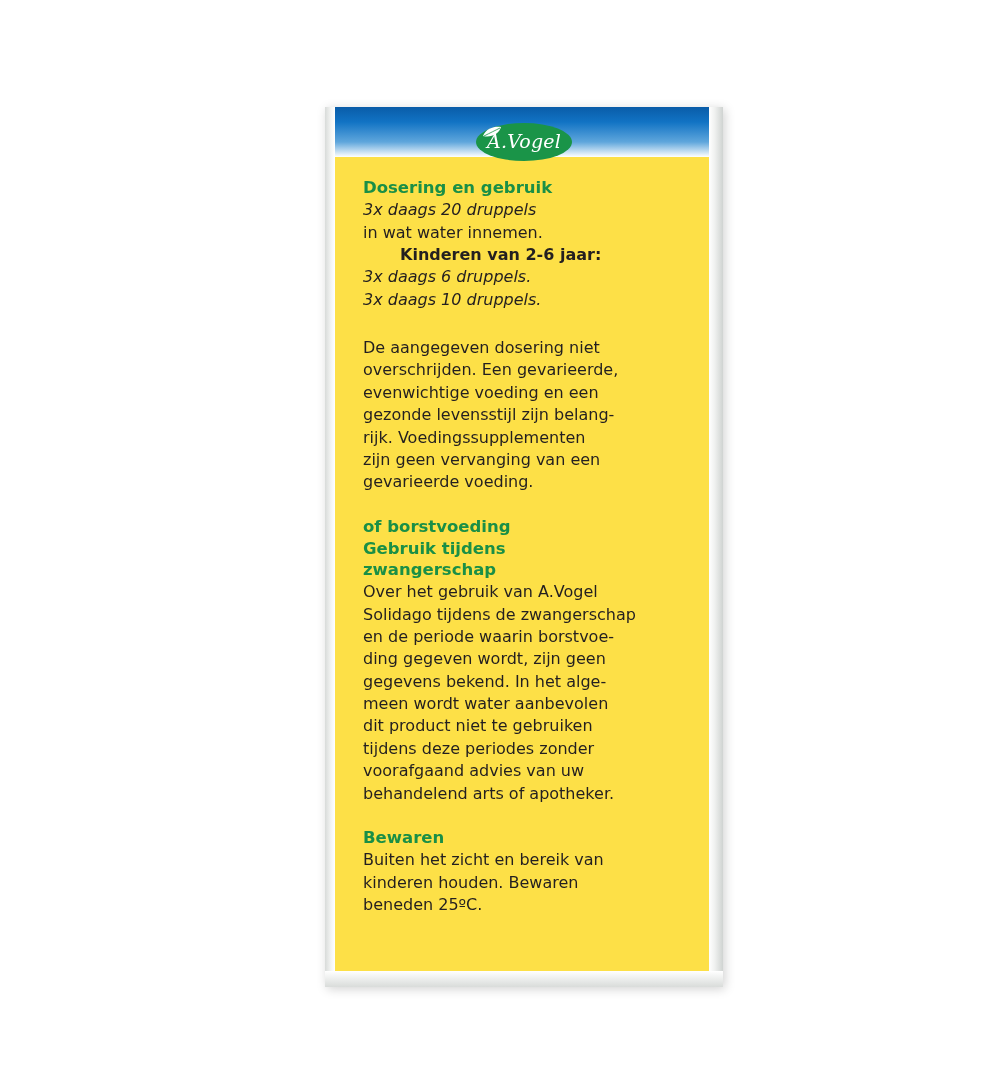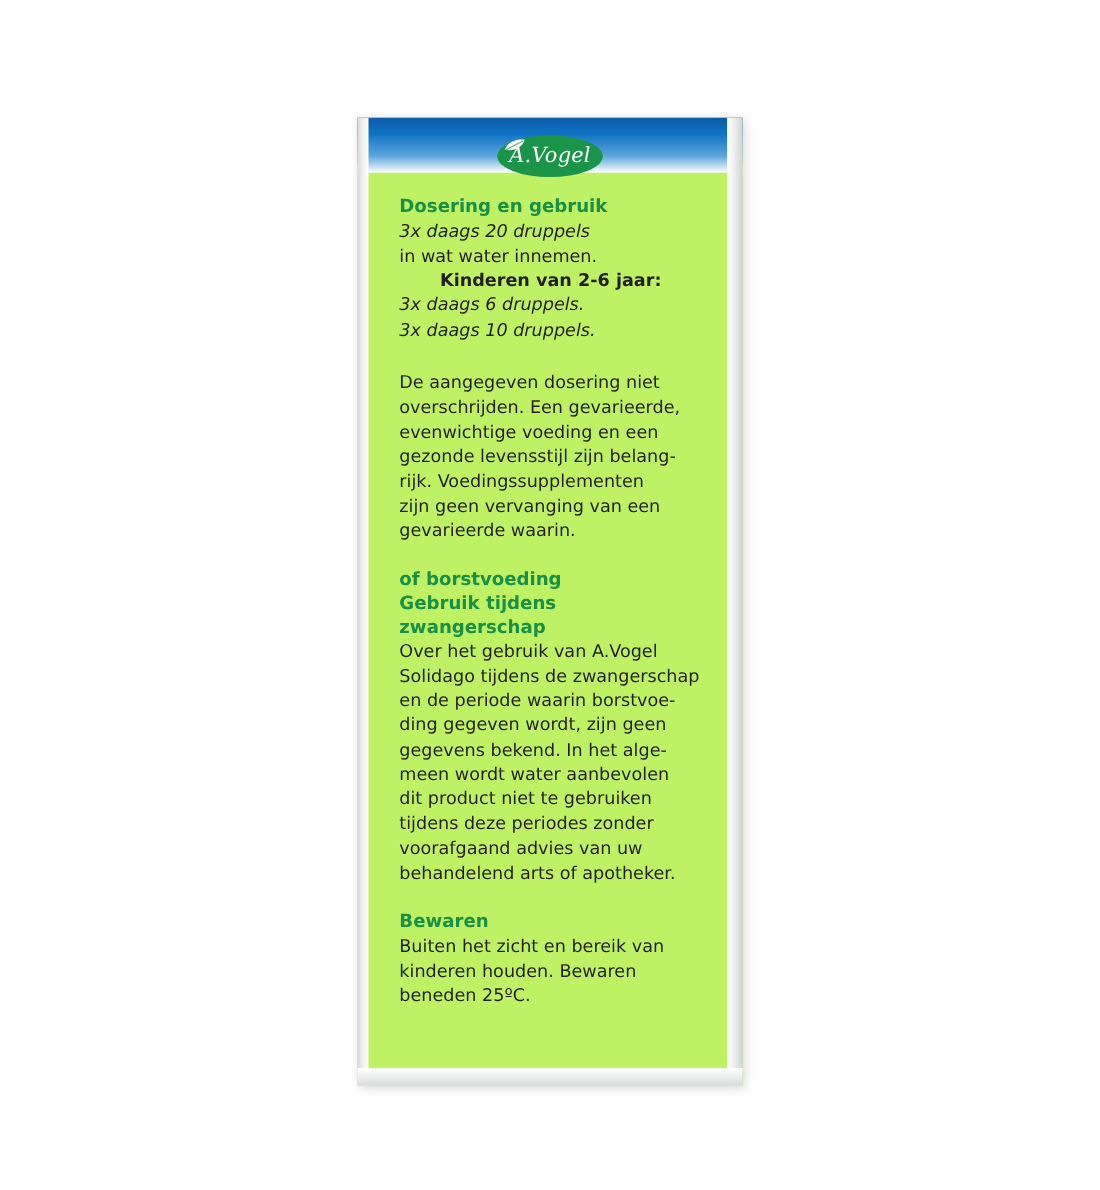--- a/index.html
+++ b/index.html
@@ -15,22 +15,23 @@
     overflow: hidden;
   }
 
   
   #package-panel {
     position: absolute;
     left: 325px;
     top: 107px;
     width: 350px;
     height: 880px;
-    background: #bef264;
+    background: #fde047;
     box-shadow: 2px 2px 10px rgba(0,0,0,0.18);
+    padding-left: 48px;
   }
 
   
   #top-band {
     position: absolute;
     left: 0;
     top: 0;
     width: 100%;
     height: 50px;
     background: linear-gradient(to bottom, #0a5ca8 0%, #1173c4 30%, #5fa6dc 70%, #ffffff 100%);
@@ -167,21 +168,21 @@
 
     <div class="gap-lg"></div>
 
     <div class="section">
       <p class="para">De aangegeven dosering niet</p>
       <p class="para">overschrijden. Een gevarieerde,</p>
       <p class="para">evenwichtige voeding en een</p>
       <p class="para">gezonde levensstijl zijn belang-</p>
       <p class="para">rijk. Voedingssupplementen</p>
       <p class="para">zijn geen vervanging van een</p>
-      <p class="para">gevarieerde waarin.</p>
+      <p class="para">gevarieerde voeding.</p>
     </div>
 
     <div class="gap-md"></div>
 
     <div class="section">
       <p class="heading">of borstvoeding</p>
       <p class="heading">Gebruik tijdens zwangerschap</p>
       <p class="para">Over het gebruik van A.Vogel</p>
       <p class="para">Solidago tijdens de zwangerschap</p>
       <p class="para">en de periode waarin borstvoe-</p>

